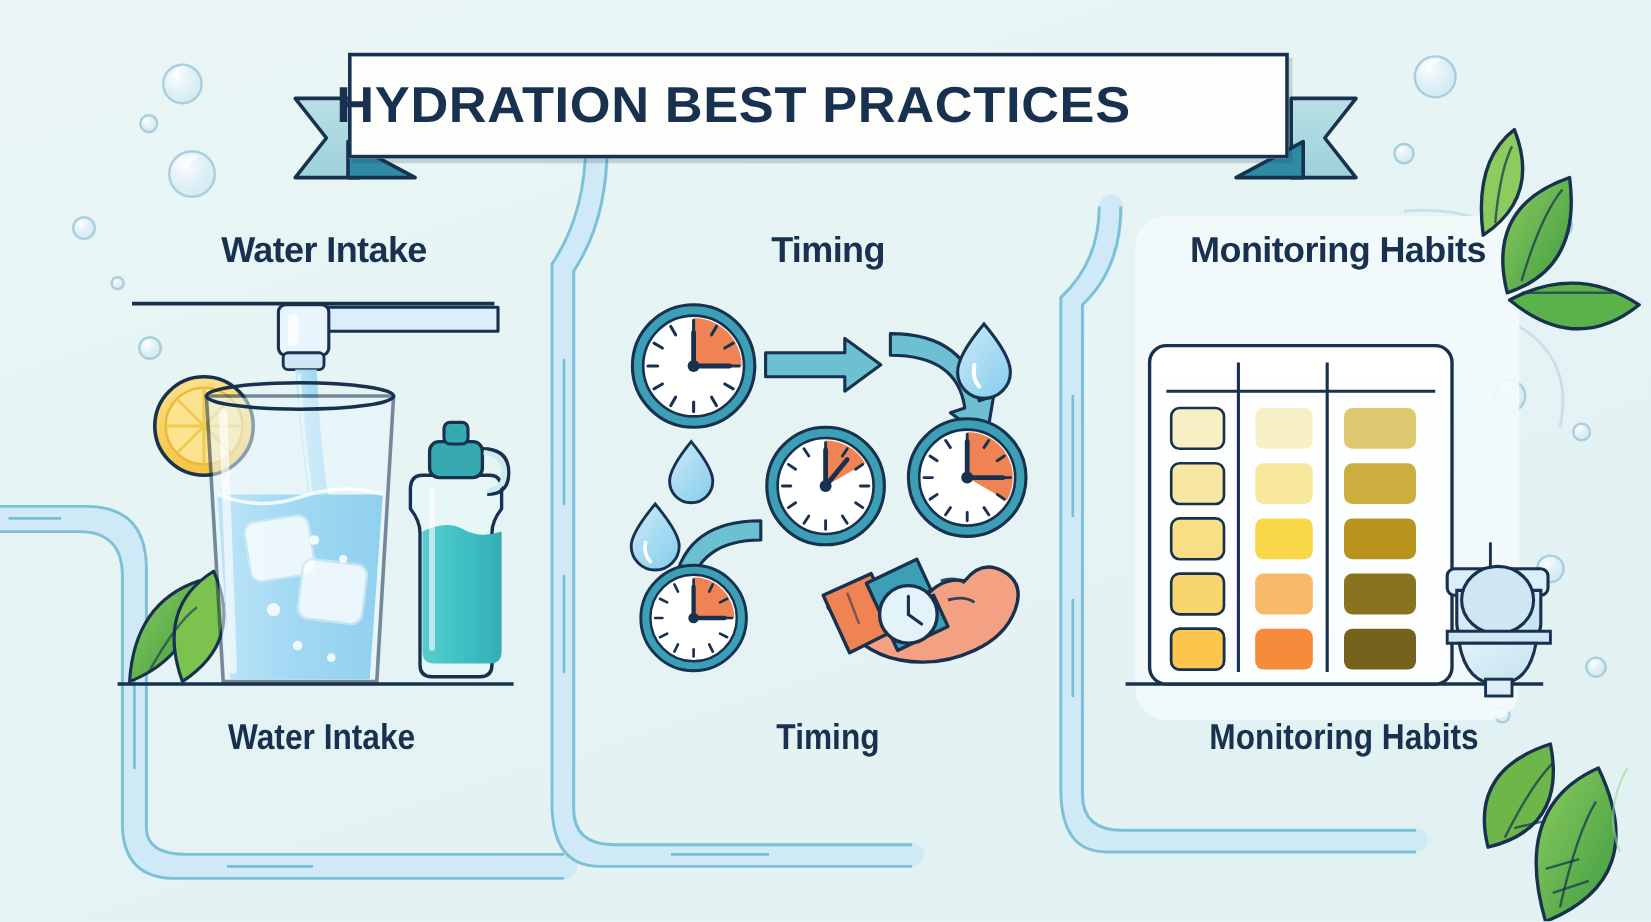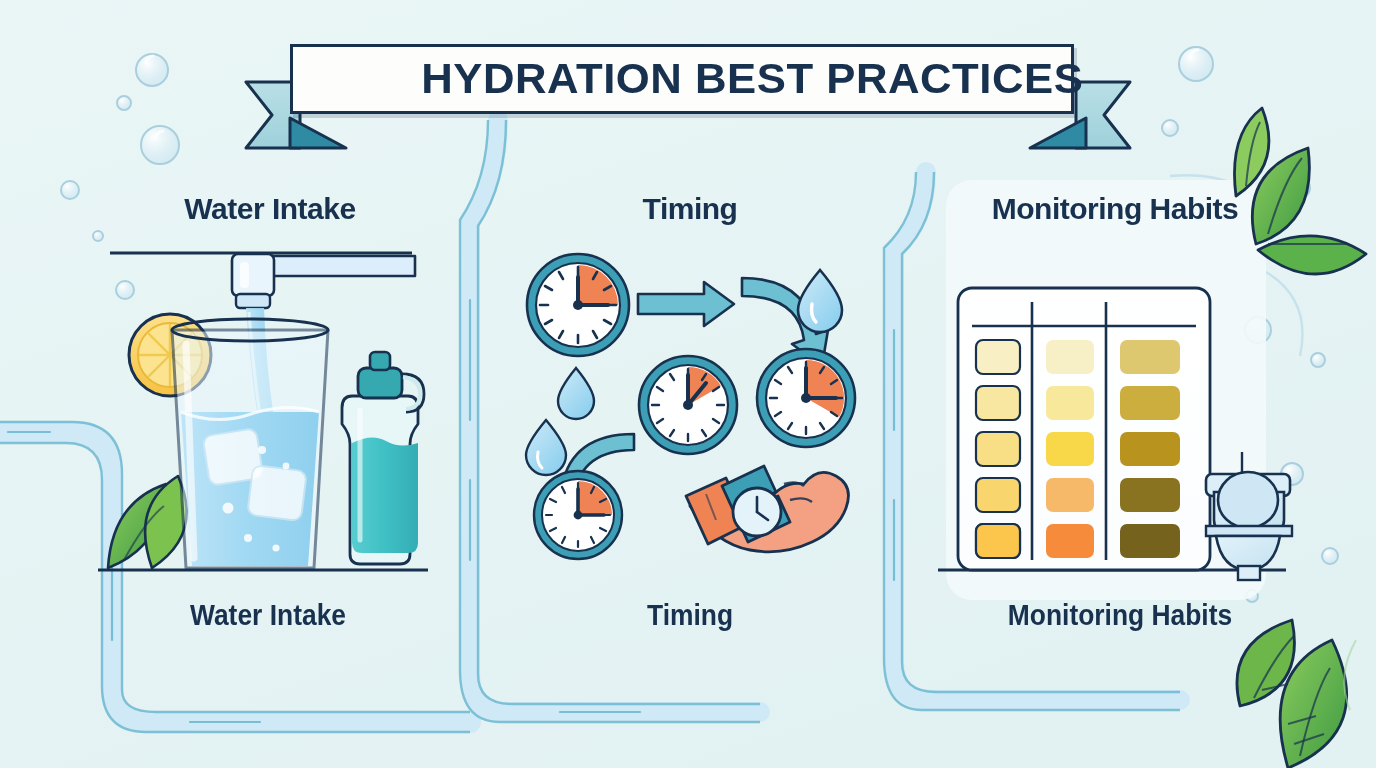--- a/index.html
+++ b/index.html
@@ -12,23 +12,23 @@
        text-align:center;line-height:1.12;}
   #hdr-water{left:80px;top:192px;width:380px;font-size:30px;}
   #hdr-timing{left:500px;top:192px;width:380px;font-size:30px;}
   #hdr-monitor{left:930px;top:192px;width:370px;font-size:30px;}
   .cap{position:absolute;color:#17314f;font-weight:700;text-align:center;
        font-size:30px;font-family:"Liberation Sans Narrow","Liberation Sans",sans-serif;
        transform:scaleX(.88);}
   #cap-water{left:68px;top:598px;width:400px;}
   #cap-timing{left:490px;top:598px;width:400px;}
   #cap-monitor{left:920px;top:598px;width:400px;}
-  #title{position:absolute;left:290px;top:44px;width:784px;height:70px;
+  #title{position:absolute;left:290px;top:44px;width:784px;height:88px;
          background:#fdfdfc;border:3px solid #17314f;box-sizing:border-box;
-         display:flex;align-items:center;justify-content:flex-end;z-index:6;
+         display:flex;align-items:center;justify-content:flex-start;z-index:6;
          box-shadow:3px 4px 0 rgba(23,49,79,.18);}
   #title span{font-size:42px;font-weight:700;color:#17314f;letter-spacing:.5px;
               font-family:"Liberation Sans Narrow","Liberation Sans",sans-serif;
               transform:scaleX(1.04);white-space:nowrap;}
 </style>
 </head>
 <body>
 
 <div id="stage">
 

